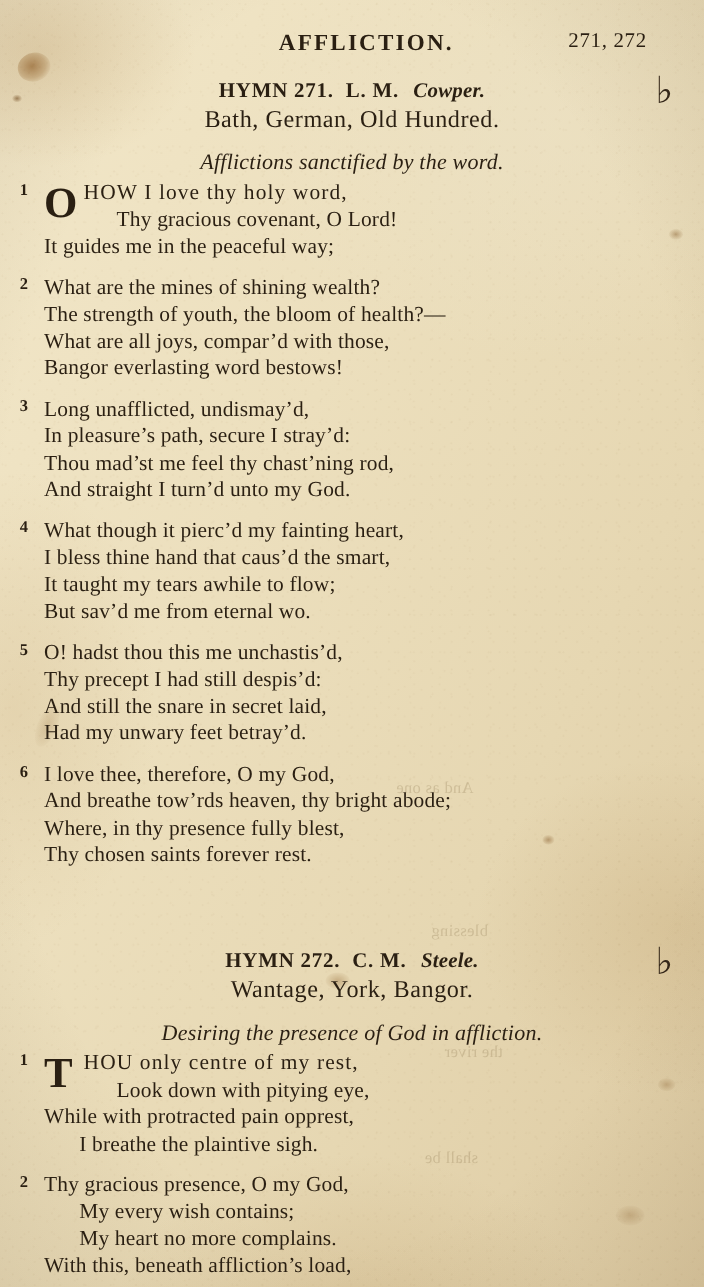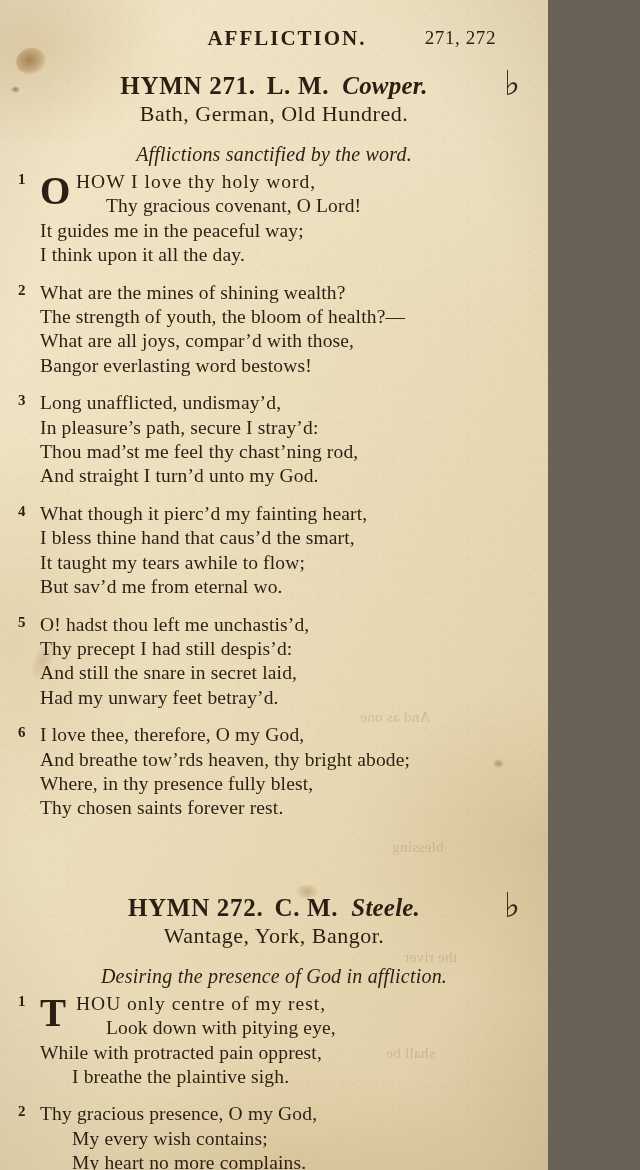--- a/index.html
+++ b/index.html
@@ -3,21 +3,21 @@
 <meta charset="utf-8">
 <title>Hymnal Page 271, 272</title>
 <style>
   html, body {
     margin: 0;
     padding: 0;
     background: #6b6257;
   }
   .page {
     position: relative;
-    width: 548px;
+    width: 640px;
     height: 1170px;
     overflow: hidden;
     background-color: #ecdfbe;
     background-image:
       radial-gradient(ellipse 200px 150px at 6% 4%, rgba(181,140,80,0.22), rgba(181,140,80,0) 70%),
       radial-gradient(ellipse 260px 220px at 96% 72%, rgba(176,140,84,0.20), rgba(176,140,84,0) 70%),
       radial-gradient(ellipse 300px 200px at 50% 102%, rgba(170,134,78,0.20), rgba(170,134,78,0) 72%),
       radial-gradient(ellipse 180px 300px at 2% 55%, rgba(178,142,86,0.16), rgba(178,142,86,0) 72%),
       radial-gradient(ellipse 400px 300px at 78% 10%, rgba(236,226,198,0.55), rgba(236,226,198,0) 70%),
       linear-gradient(118deg, #f2e7c9 0%, #ecdfbd 38%, #e6d7b2 68%, #ddcaa2 100%);
@@ -121,21 +121,21 @@
     text-align: right;
   }
 
   
   .hymn-head {
     position: relative;
     text-align: center;
     margin-top: 18px;
   }
   .hymn-line-1 {
-    font-size: 25px;
+    font-size: 19px;
     font-weight: bold;
     letter-spacing: 0.7px;
     white-space: nowrap;
   }
   .hymn-line-1 .meter { margin-left: 11px; }
   .hymn-line-1 .author {
     font-style: italic;
     font-weight: bold;
     margin-left: 13px;
     letter-spacing: 0.2px;
@@ -243,21 +243,20 @@
       </div>
 
       <div class="verses">
 
         <div class="stanza has-drop">
           <span class="stanza-num">1</span>
           <span class="dropcap">O</span>
           <div class="line line-1"><span class="lead">HOW I love thy holy word,</span></div>
           <div class="line line-2">Thy gracious covenant, O Lord!</div>
           <div class="line">It guides me in the peaceful way;</div>
-          <div class="line">I think upon it all the day.</div>
         </div>
 
         <div class="stanza">
           <span class="stanza-num">2</span>
           <div class="line">What are the mines of shining wealth?</div>
           <div class="line">The strength of youth, the bloom of health?—</div>
           <div class="line">What are all joys, compar’d with those,</div>
           <div class="line">Bangor everlasting word bestows!</div>
         </div>
 
@@ -272,21 +271,21 @@
         <div class="stanza">
           <span class="stanza-num">4</span>
           <div class="line">What though it pierc’d my fainting heart,</div>
           <div class="line">I bless thine hand that caus’d the smart,</div>
           <div class="line">It taught my tears awhile to flow;</div>
           <div class="line">But sav’d me from eternal wo.</div>
         </div>
 
         <div class="stanza">
           <span class="stanza-num">5</span>
-          <div class="line">O! hadst thou left me unchastis’d,</div>
+          <div class="line">O! hadst thou this me unchastis’d,</div>
           <div class="line">Thy precept I had still despis’d:</div>
           <div class="line">And still the snare in secret laid,</div>
           <div class="line">Had my unwary feet betray’d.</div>
         </div>
 
         <div class="stanza">
           <span class="stanza-num">6</span>
           <div class="line">I love thee, therefore, O my God,</div>
           <div class="line">And breathe tow’rds heaven, thy bright abode;</div>
           <div class="line">Where, in thy presence fully blest,</div>

